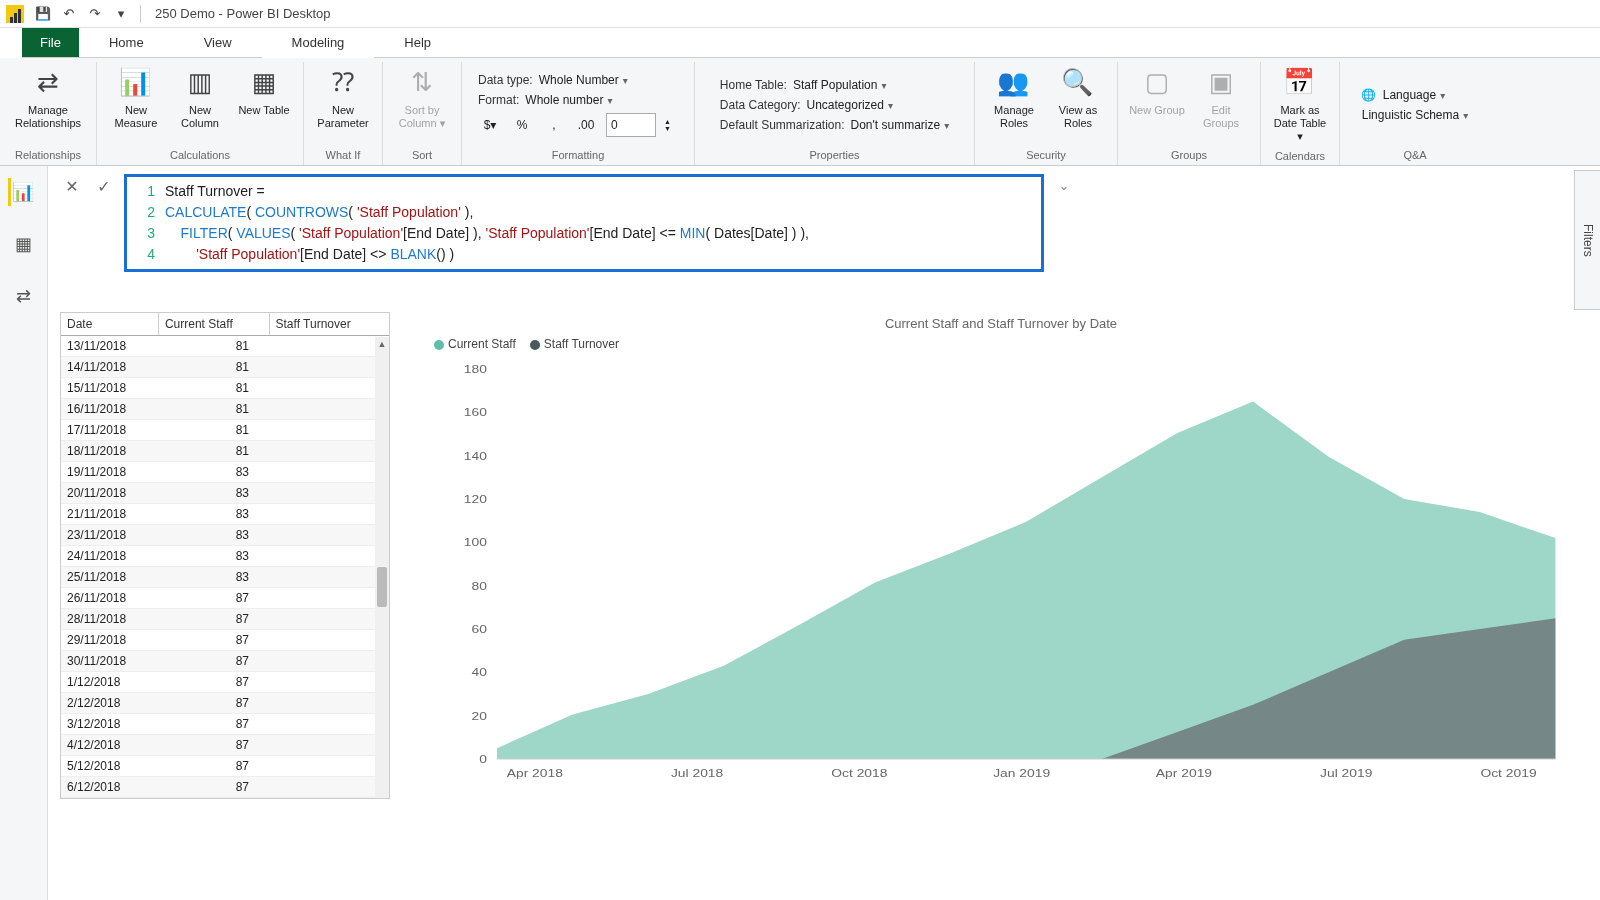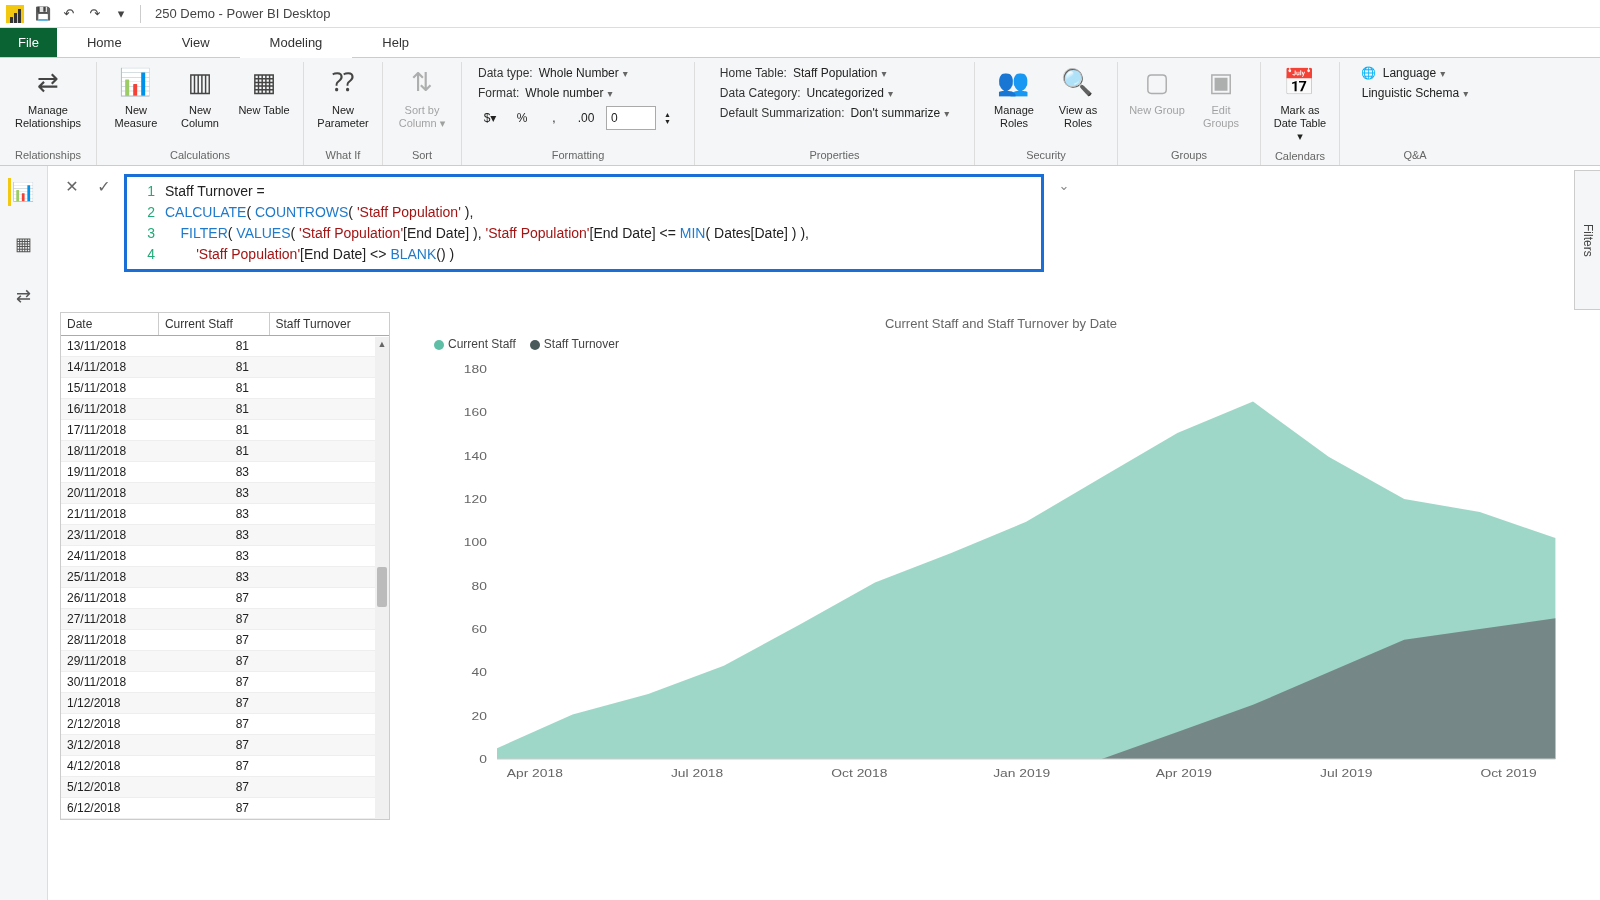--- a/index.html
+++ b/index.html
@@ -7,36 +7,36 @@
 
 
 .titlebar { height: 28px; background: #fff; display: flex; align-items: center; padding: 0 6px; border-bottom: 1px solid #ddd; }
 .titlebar .tb-icon { width: 18px; height: 18px; background: #f2c811; margin-right: 6px; display: flex; align-items: flex-end; justify-content: center; gap: 1px; }
 .titlebar .tb-icon span { width: 3px; background: #333; }
 .titlebar .tb-btn { width: 22px; height: 22px; display: flex; align-items: center; justify-content: center; margin: 0 2px; color: #444; cursor: pointer; }
 .titlebar .tb-sep { width: 1px; height: 18px; background: #ccc; margin: 0 6px; }
 .titlebar .tb-title { margin-left: 8px; color: #444; }
 
 
-.menubar { height: 30px; display: flex; align-items: stretch; border-bottom: 1px solid #ccc; }
+.menubar { height: 30px; display: flex; align-items: stretch; border-bottom: 1px solid #ccc; margin-left: 22px; }
 .menubar .file { background: #0a6332; color: #fff; padding: 0 18px; display: flex; align-items: center; cursor: pointer; }
 .menubar .tab { padding: 0 30px; display: flex; align-items: center; color: #333; cursor: pointer; }
 .menubar .tab.active { border-bottom: 2px solid #fff; background: #fff; position: relative; top: 1px; }
 
 
 .ribbon { height: 108px; background: #f5f6f7; border-bottom: 1px solid #ccc; display: flex; padding-top: 4px; }
 .rgroup { display: flex; flex-direction: column; align-items: center; padding: 0 8px; border-right: 1px solid #ddd; }
 .rgroup:last-child { border-right: none; }
 .rgroup .btns { display: flex; gap: 2px; flex: 1; align-items: flex-start; }
 .rgroup .gname { font-size: 11px; color: #666; padding: 2px 0 4px; }
 .rbtn { display: flex; flex-direction: column; align-items: center; justify-content: flex-start; width: 62px; padding: 4px 2px; cursor: pointer; text-align: center; font-size: 11px; line-height: 1.2; }
 .rbtn.wide { width: 80px; }
 .rbtn .ric { width: 34px; height: 34px; margin-bottom: 4px; display: flex; align-items: center; justify-content: center; font-size: 26px; color: #444; }
 .rbtn.disabled { opacity: .4; }
-.props { display: flex; flex-direction: column; gap: 6px; padding: 4px 8px; flex: 1; font-size: 12px; }
+.props { display: flex; flex-direction: column; gap: 6px; padding: 4px 8px; flex: 1; font-size: 12px; justify-content: center; }
 .props .prow { display: flex; align-items: center; gap: 6px; white-space: nowrap; }
 .props .prow .plabel { color: #333; }
 .props .caret::after { content: "▾"; margin-left: 4px; font-size: 10px; color: #666; }
 .fmtrow { display: flex; align-items: center; gap: 8px; }
 .fmtrow .sym { width: 24px; height: 24px; display: flex; align-items: center; justify-content: center; border: 1px solid transparent; cursor: pointer; }
 .fmtrow .numbox { width: 50px; height: 24px; border: 1px solid #aaa; background: #fff; display: flex; align-items: center; padding: 0 4px; }
 .fmtrow .spin { width: 14px; display: flex; flex-direction: column; font-size: 7px; line-height: 1; }
 
 
 .workspace { display: flex; height: calc(900px - 28px - 30px - 108px); }
@@ -370,25 +370,20 @@
                 <td>83</td>
                 <td></td>
               </tr>
               <tr>
                 <td>25/11/2018</td>
                 <td>83</td>
                 <td></td>
               </tr>
               <tr>
                 <td>26/11/2018</td>
-                <td>87</td>
-                <td></td>
-              </tr>
-              <tr>
-                <td>27/11/2018</td>
                 <td>87</td>
                 <td></td>
               </tr>
               <tr>
                 <td>28/11/2018</td>
                 <td>87</td>
                 <td></td>
               </tr>
               <tr>
                 <td>29/11/2018</td>

